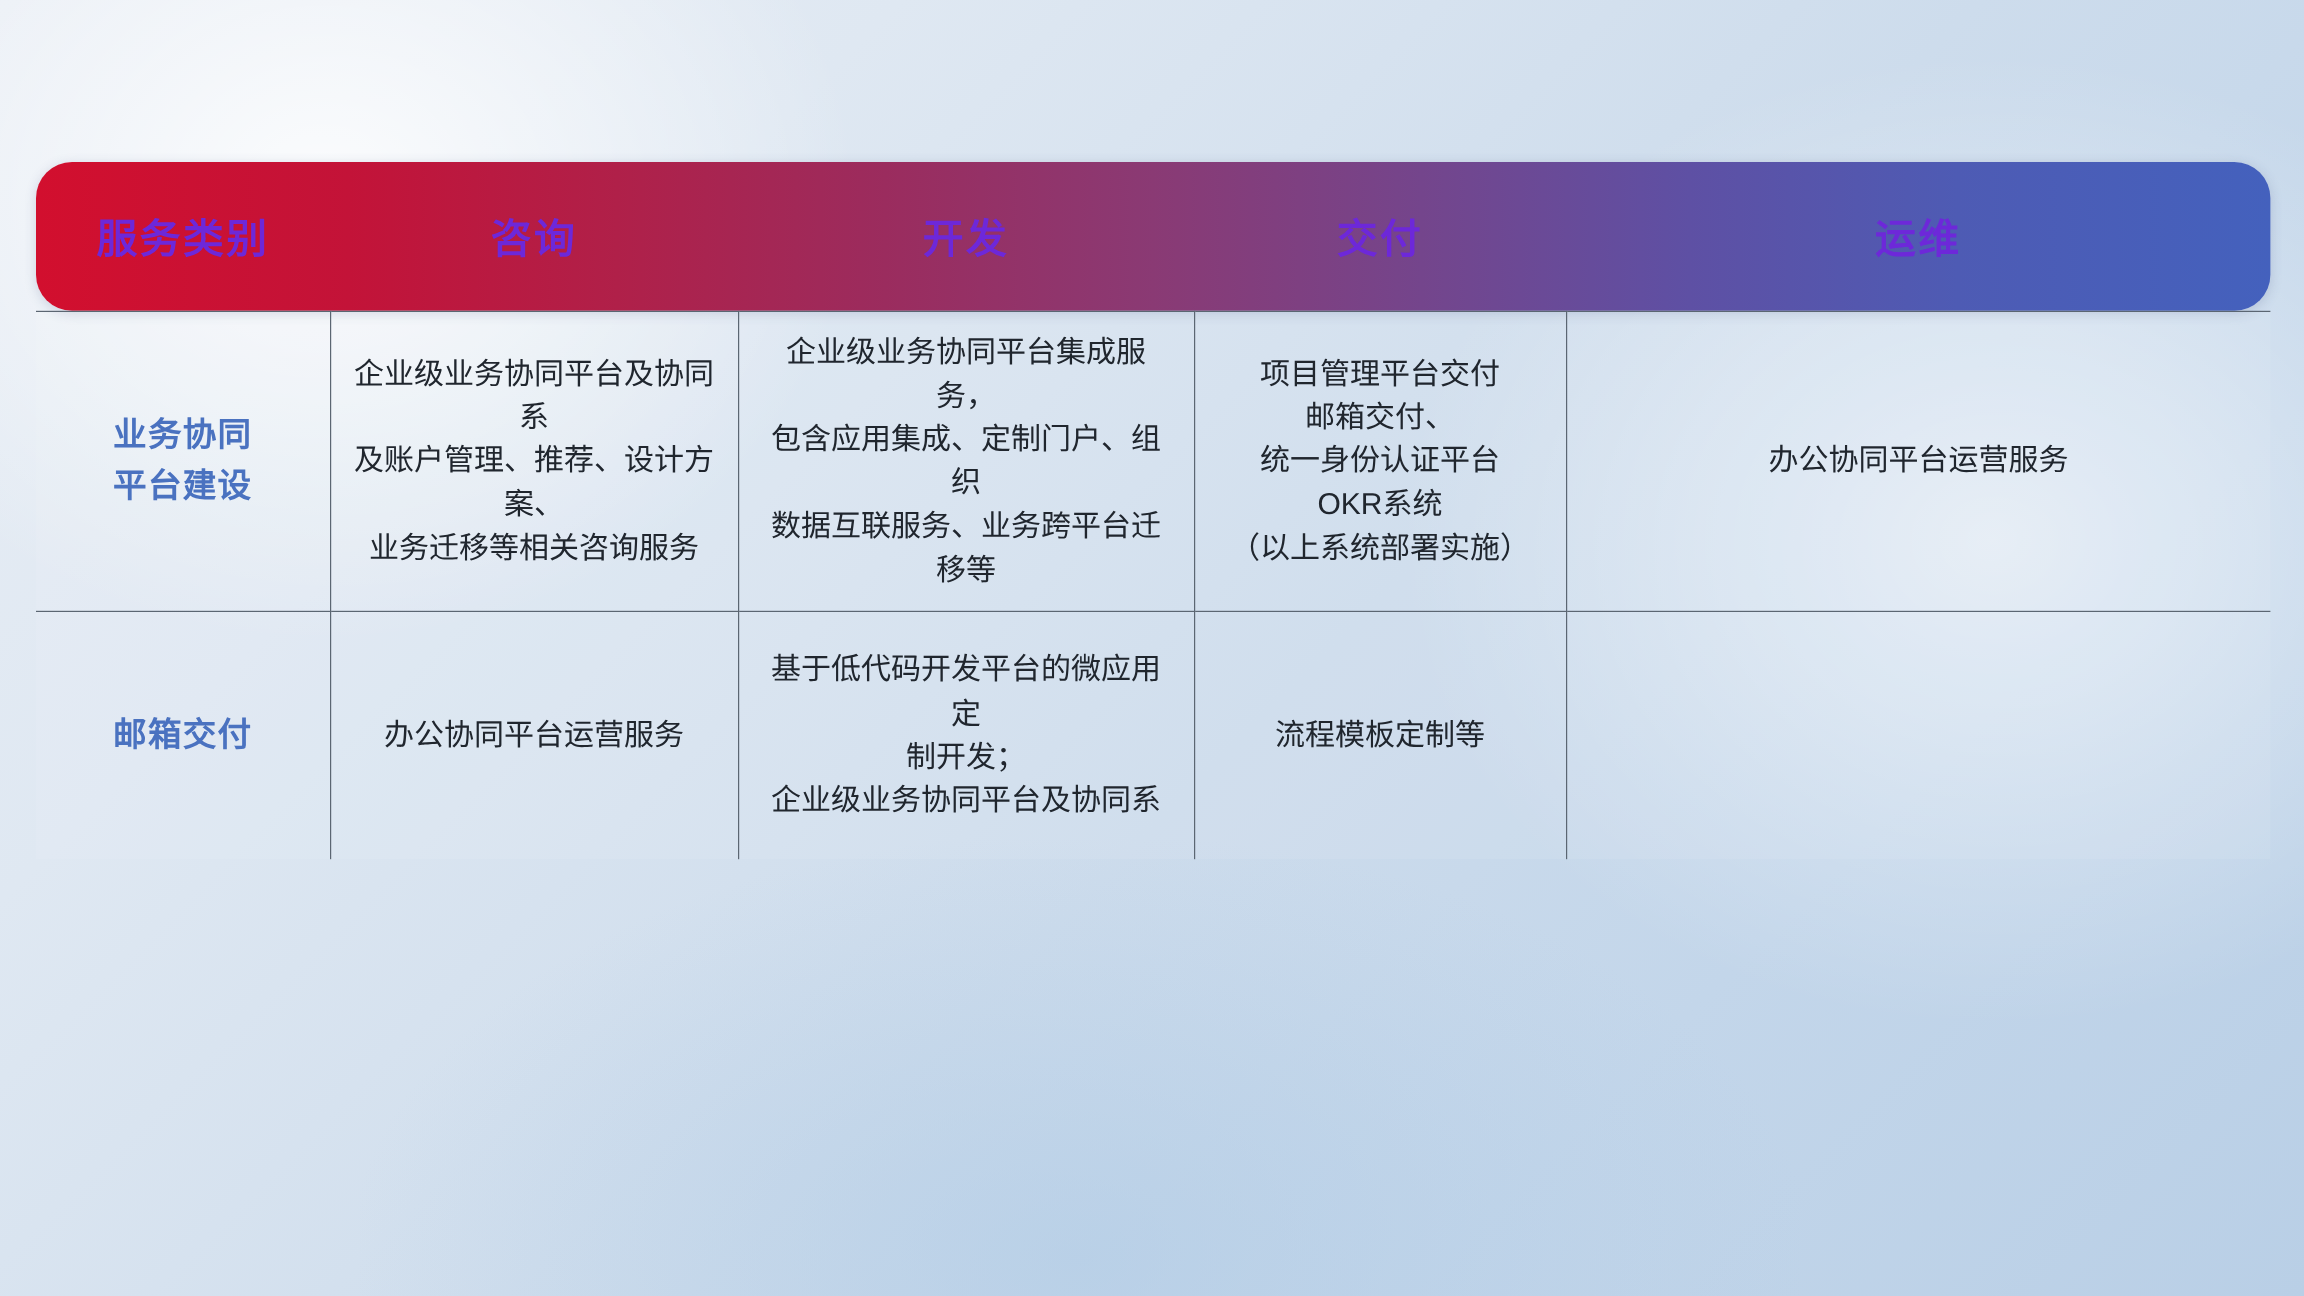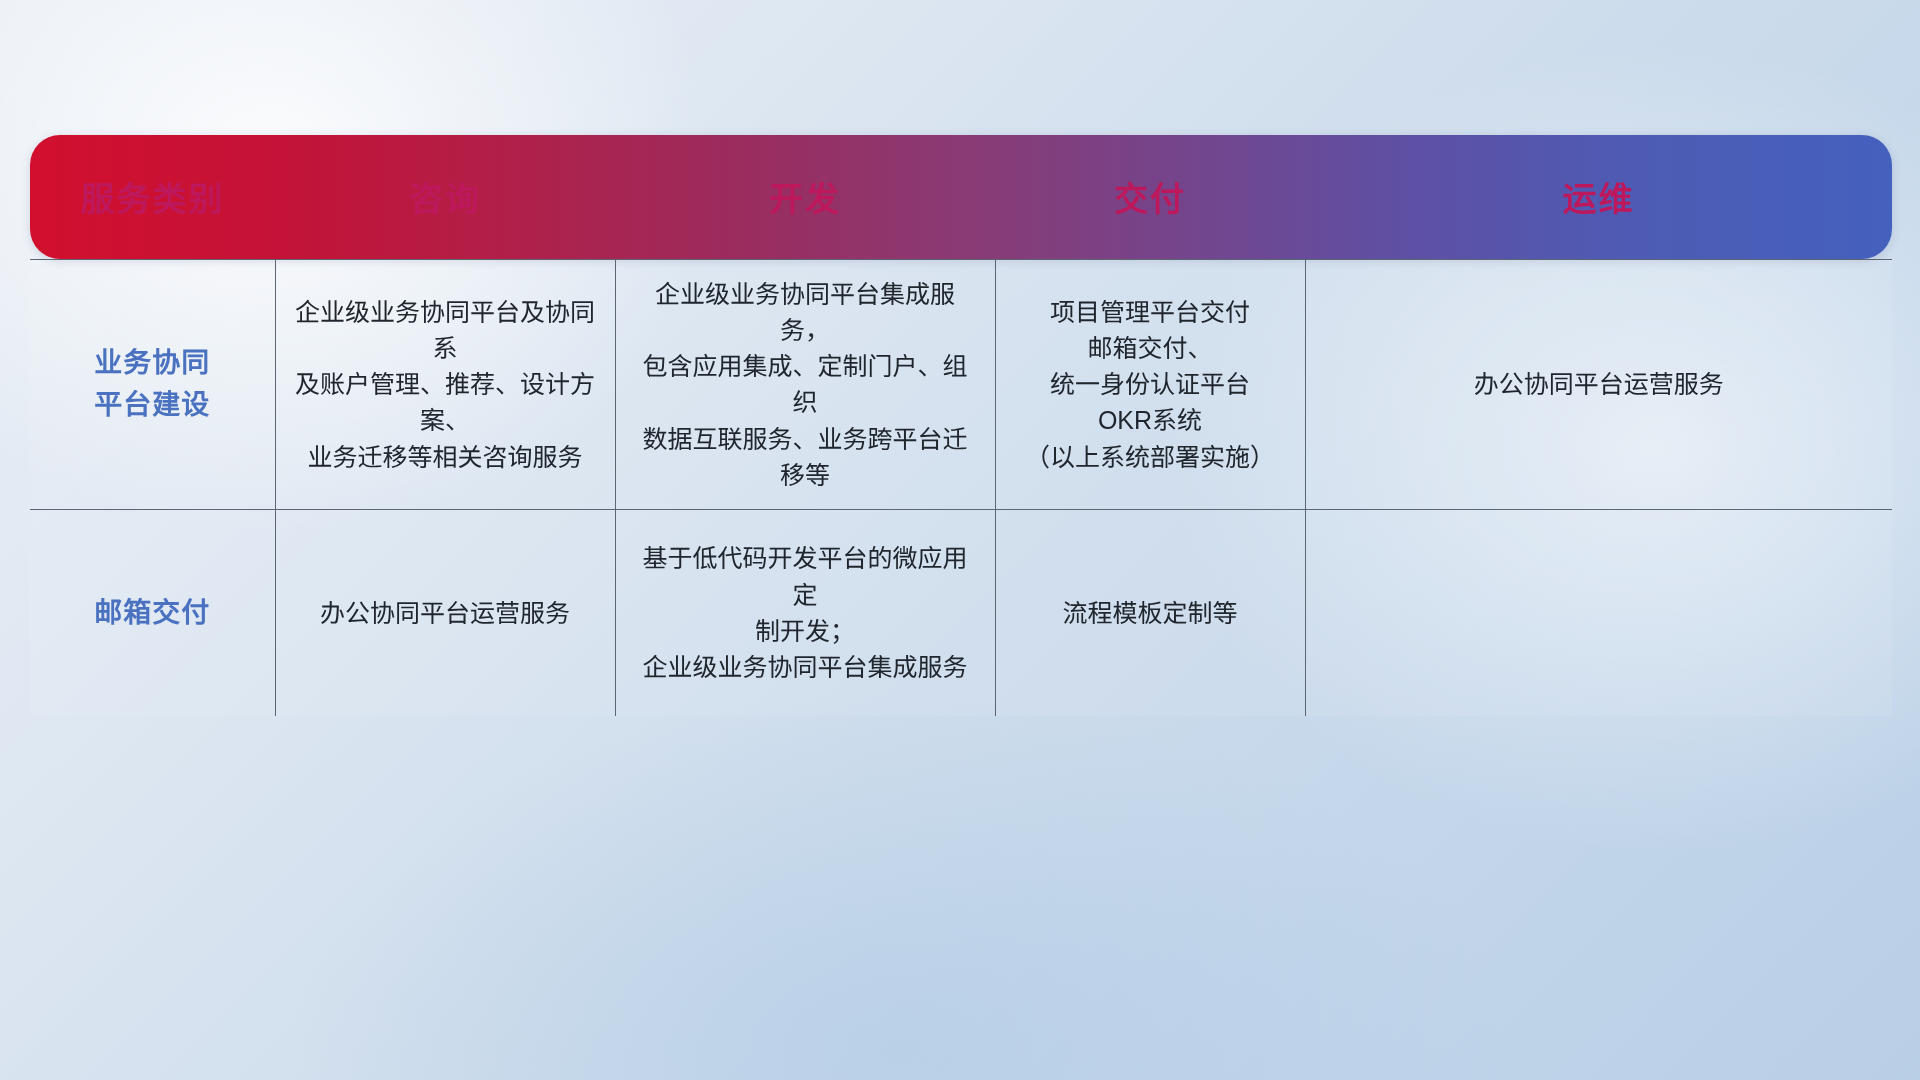--- a/index.html
+++ b/index.html
@@ -55,21 +55,21 @@
     width: 1862px;
     border-collapse: collapse;
     table-layout: fixed;
   }
 
   
   thead tr {
     height: 124px;
   }
   thead th {
-    color: #be185d;
+    color: #6d28d9;
     font-size: 34px;
     font-weight: bold;
     letter-spacing: 2px;
     text-align: center;
     vertical-align: middle;
     padding: 0;
     position: relative;
     background: transparent;
   }
   .header-bg {
@@ -211,21 +211,21 @@
       <tr class="row-3">
         <td class="cat first-col">
           <span class="cell-text">邮箱交付</span>
         </td>
         <td>
           <span class="cell-text">办公协同平台运营服务</span>
         </td>
         <td>
           <span class="cell-text">基于低代码开发平台的微应用定
 制开发；
-企业级业务协同平台集成服务</span>
+企业级业务协同平台及协同系</span>
         </td>
         <td>
           <span class="cell-text">流程模板定制等</span>
         </td>
         <td class="last-col">
           <span class="cell-text"></span>
         </td>
       </tr>
     </tbody>
   </table>

